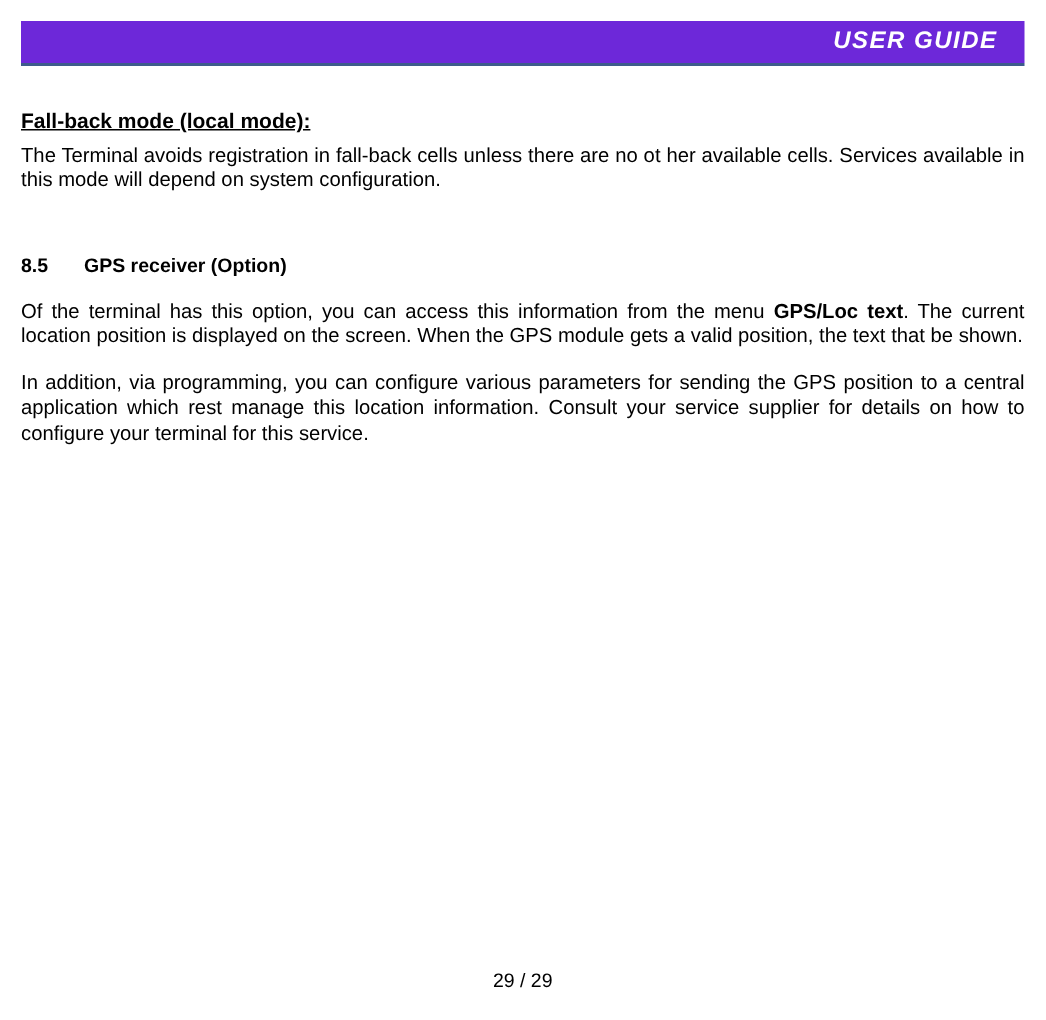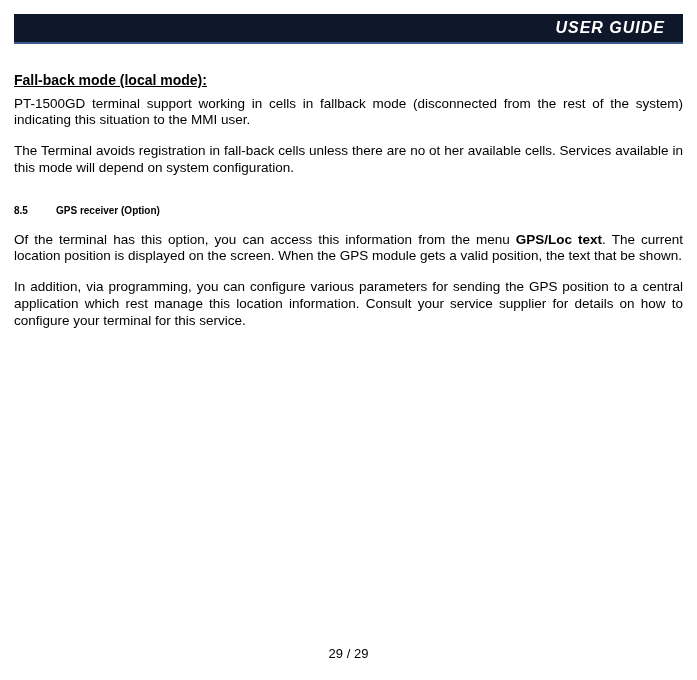--- a/index.html
+++ b/index.html
@@ -8,21 +8,21 @@
       height: 680px;
       background: #fff;
       font-family: Arial, Helvetica, sans-serif;
       color: #000;
       font-size: 13.5px;
       line-height: 1.25;
       position: relative;
     }
     .header-band {
       height: 28px;
-      background: #0f172a;
+      background: #6d28d9;
       margin: 14px 14px 0 14px;
       position: relative;
       display: flex;
       align-items: center;
       justify-content: flex-end;
       padding-right: 18px;
     }
     .header-band::after {
       content: "";
       position: absolute;
@@ -45,22 +45,22 @@
       font-size: 14px;
       margin-bottom: 6px;
       text-decoration: underline;
     }
     .para {
       text-align: justify;
       margin-bottom: 14px;
     }
     .section-title {
       font-weight: bold;
-      font-size: 10px;
-      margin-top: 28px;
+      font-size: 13px;
+      margin-top: 40px;
       margin-bottom: 14px;
     }
     .section-num { display: inline-block; width: 42px; }
     .inline-bold { font-weight: bold; }
     .footer {
       position: absolute;
       bottom: 18px;
       left: 0; right: 0;
       text-align: center;
       font-size: 13px;
@@ -69,21 +69,20 @@
 </head>
 <body>
 
 <div class="header-band">
   <span class="header-title">USER GUIDE</span>
 </div>
 
 <div class="content">
 
   <div class="heading-bold">Fall-back mode (local mode):</div>
-  <div class="para">PT-1500GD terminal support working in cells in fallback mode (disconnected from the rest of the system) indicating this situation to the MMI user.</div>
   <div class="para">The Terminal avoids registration in fall-back cells unless there are no ot her available cells. Services available in this mode will depend on system configuration.</div>
 
   <div class="section-title">
     <span class="section-num">8.5</span><span>GPS receiver (Option)</span>
   </div>
 
 
   <div class="para">
     <span>Of the terminal has this option, you can access this information from the menu </span><span class="inline-bold">GPS/Loc text</span><span>. The current location position is displayed on the screen. When the GPS module gets a valid position, the text that be shown.</span>
   </div>

